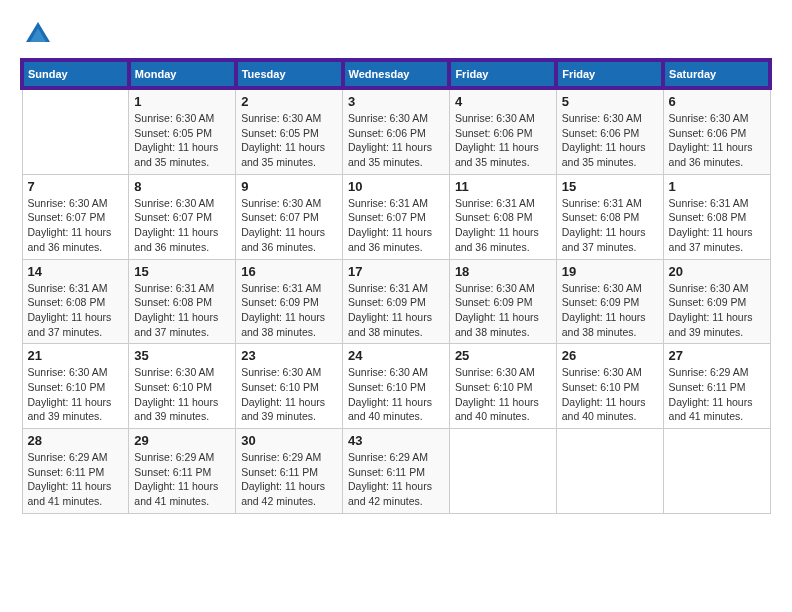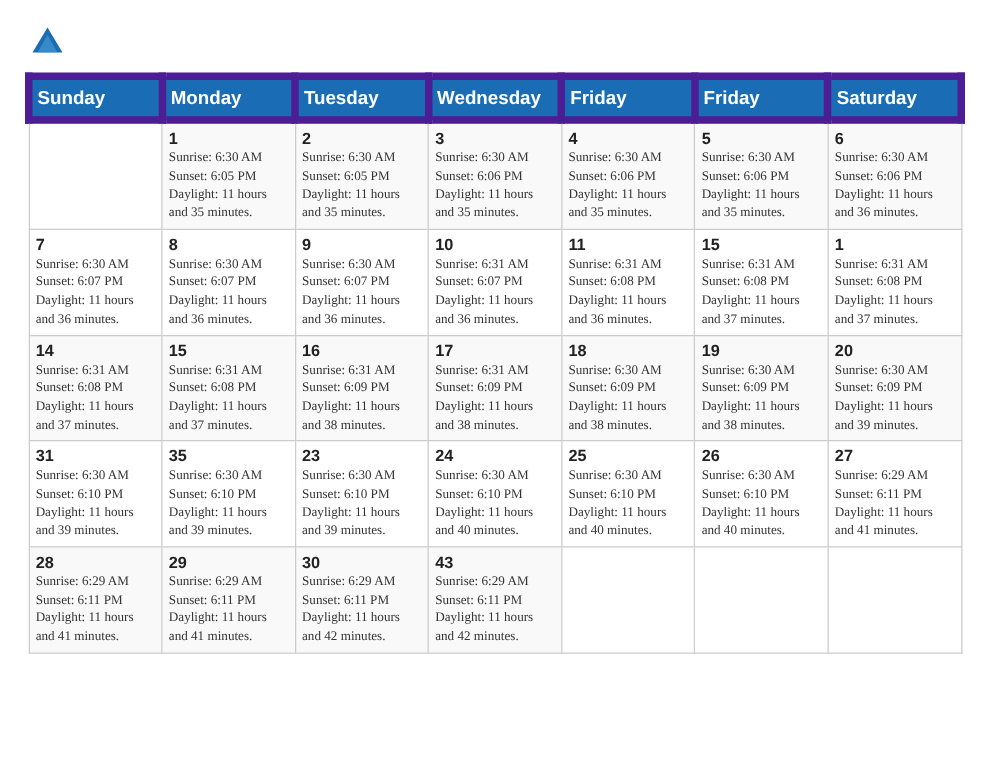--- a/index.html
+++ b/index.html
@@ -57,23 +57,23 @@
     table {
       width: 100%;
       border-collapse: collapse;
       font-size: 11px;
     }
     thead tr th {
       background-color: #1a6cb5;
       color: #fff;
       padding: 6px 4px;
       text-align: left;
-      font-size: 15px;
-      font-weight: bold;
-      border: 6px solid #4c1d95;
+      font-size: 11px;
+      font-weight: bold;
+      border: 4px solid #4c1d95;
     }
     tbody tr td {
       border: 1px solid #ccc;
       vertical-align: top;
       padding: 4px 5px;
       width: 14.28%;
       min-height: 70px;
       background: #fff;
     }
     tbody tr:nth-child(odd) td {
@@ -83,21 +83,20 @@
       font-size: 13px;
       font-weight: bold;
       color: #222;
       display: block;
       margin-bottom: 2px;
     }
     .day-info {
       font-size: 10.5px;
       color: #333;
       line-height: 1.4;
-      font-family: Liberation Serif, serif;
     }
     .empty-cell {
       background: #fff !important;
     }
   </style>
 </head>
 <body>
 
 <div class="header">
   <div class="logo">
@@ -271,21 +270,21 @@
         <td>
           <span class="day-num">20</span>
           <div class="day-info" style="white-space: pre-line;">Sunrise: 6:30 AM
 Sunset: 6:09 PM
 Daylight: 11 hours
 and 39 minutes.</div>
         </td>
       </tr>
       <tr>
         <td>
-          <span class="day-num">31</span>
+          <span class="day-num">21</span>
           <div class="day-info" style="white-space: pre-line;">Sunrise: 6:30 AM
 Sunset: 6:10 PM
 Daylight: 11 hours
 and 39 minutes.</div>
         </td>
         <td>
           <span class="day-num">35</span>
           <div class="day-info" style="white-space: pre-line;">Sunrise: 6:30 AM
 Sunset: 6:10 PM
 Daylight: 11 hours

